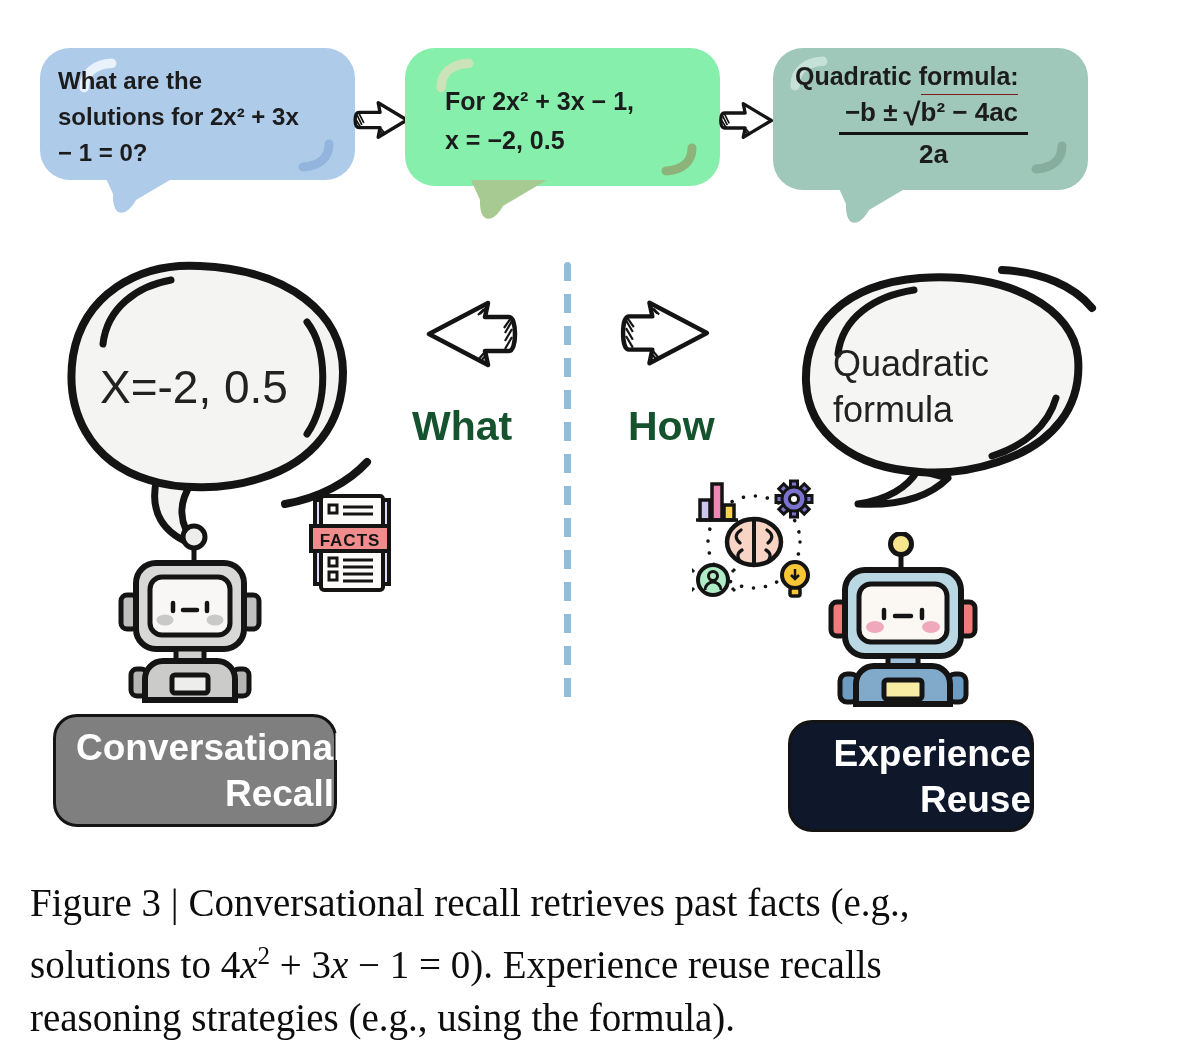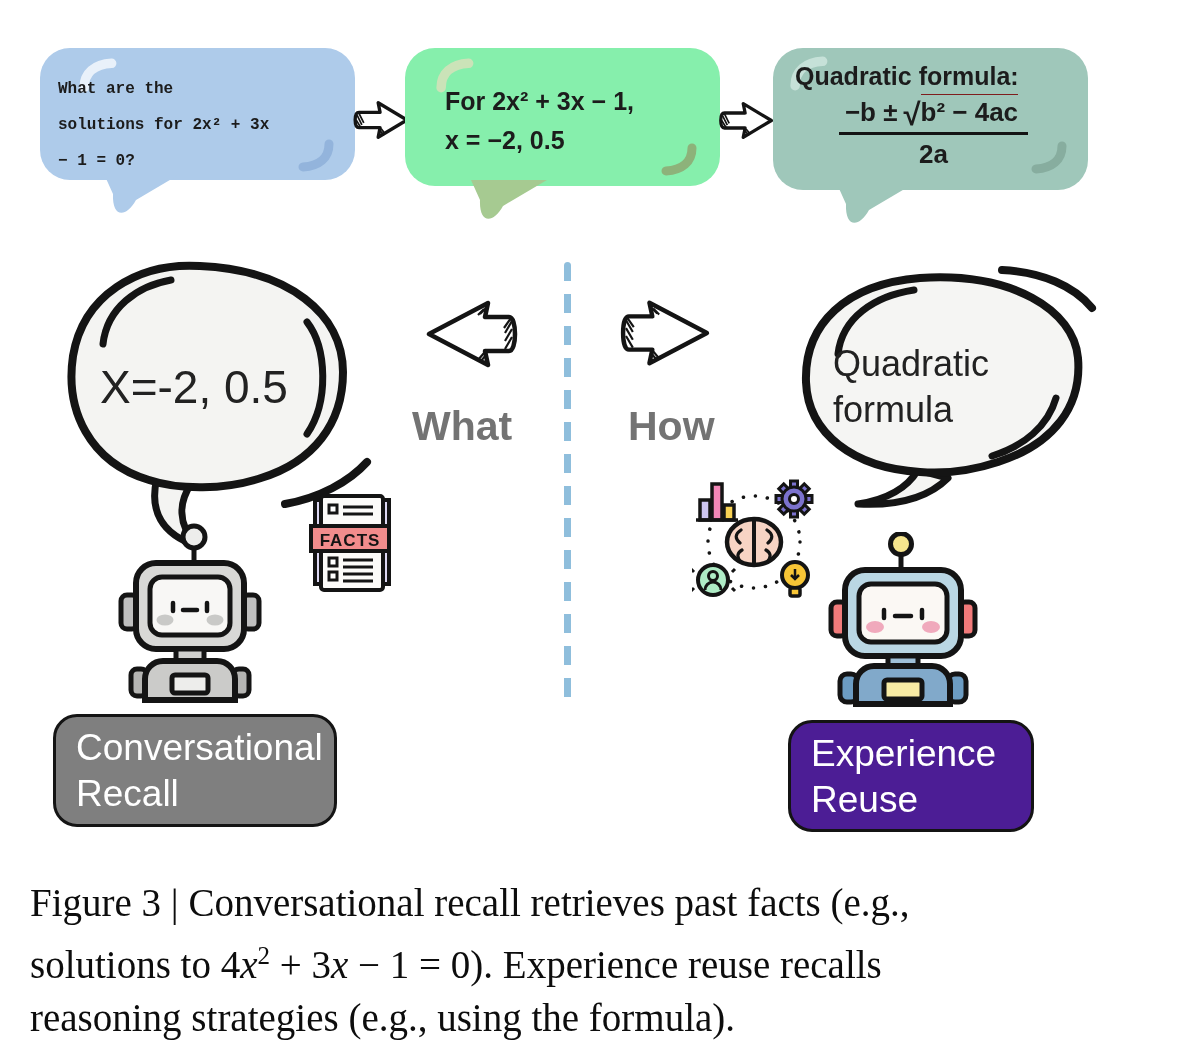--- a/index.html
+++ b/index.html
@@ -7,46 +7,46 @@
          font-family:"Liberation Sans",sans-serif;color:#161616;}
   .abs{position:absolute;}
 
   
   .bubble{position:absolute;border-radius:30px;}
   .bubble .txt{position:relative;font-weight:bold;color:#1c1c1c;}
   .tail{position:absolute;}
   .swoosh{position:absolute;}
 
   .q-bubble{left:40px;top:48px;width:315px;height:132px;background:#AECBEA;}
-  .q-bubble .txt{padding:23px 0 0 18px;font-size:16px;line-height:36px;font-family:Liberation Mono, monospace;}
+  .q-bubble .txt{padding:15px 0 0 18px;font-size:24px;line-height:36px;}
   .a-bubble{left:405px;top:48px;width:315px;height:138px;background:#86efac;}
   .a-bubble .txt{padding:34px 0 0 40px;font-size:25px;line-height:39px;}
   .f-bubble{left:773px;top:48px;width:315px;height:142px;background:#9FC7BA;}
   .f-bubble .txt{padding:12px 16px 0 22px;font-size:25px;line-height:32px;}
 
   .frac{display:flex;flex-direction:column;align-items:center;width:100%;margin-top:2px;
         font-size:26px;font-weight:bold;}
   .num{border-bottom:3.5px solid #141414;padding:0 10px 4px 6px;display:flex;align-items:flex-end;}
   .sqrt{font-size:31px;line-height:26px;font-weight:bold;margin-left:6px;}
   .radicand{border-top:1px solid #7f1d1d;padding-top:1px;}
   .den{padding-top:3px;}
 
   
-  .hand-label{position:absolute;font-size:41px;font-weight:bold;color:#737373;}
+  .hand-label{position:absolute;font-size:41px;font-weight:bold;color:#14532d;}
   .big-bubble-text{position:absolute;font-size:46px;color:#222;}
 
   
   .divider{position:absolute;left:564px;top:262px;width:7px;height:446px;border-radius:4px;
     background:repeating-linear-gradient(to bottom,#8FBEDC 0 19px,rgba(0,0,0,0) 19px 32px);}
 
   
   .badge{position:absolute;box-sizing:border-box;border:3.5px solid #141414;border-radius:24px;
-         color:#ffffff;font-weight:normal;font-size:37px;line-height:46px;padding:8px 0 0 20px;}
+         color:#ffffff;font-weight:bold;font-size:37px;line-height:46px;padding:8px 0 0 20px;text-align:right;}
   .badge-recall{left:53px;top:714px;width:284px;height:113px;background:#7F7F7F;}
-  .badge-reuse{left:788px;top:720px;width:246px;height:112px;background:#4c1d95;}
+  .badge-reuse{left:788px;top:720px;width:246px;height:112px;background:#0f172a;}
 
   
   .caption{position:absolute;left:30px;top:876px;width:1125px;
            font-family:"Liberation Serif",serif;font-size:39px;line-height:53px;color:#0d0d0d;}
   .caption i{font-family:"Liberation Serif",serif;}
   .caption sup{font-size:25px;}
 </style>
 </head>
 <body>
 

